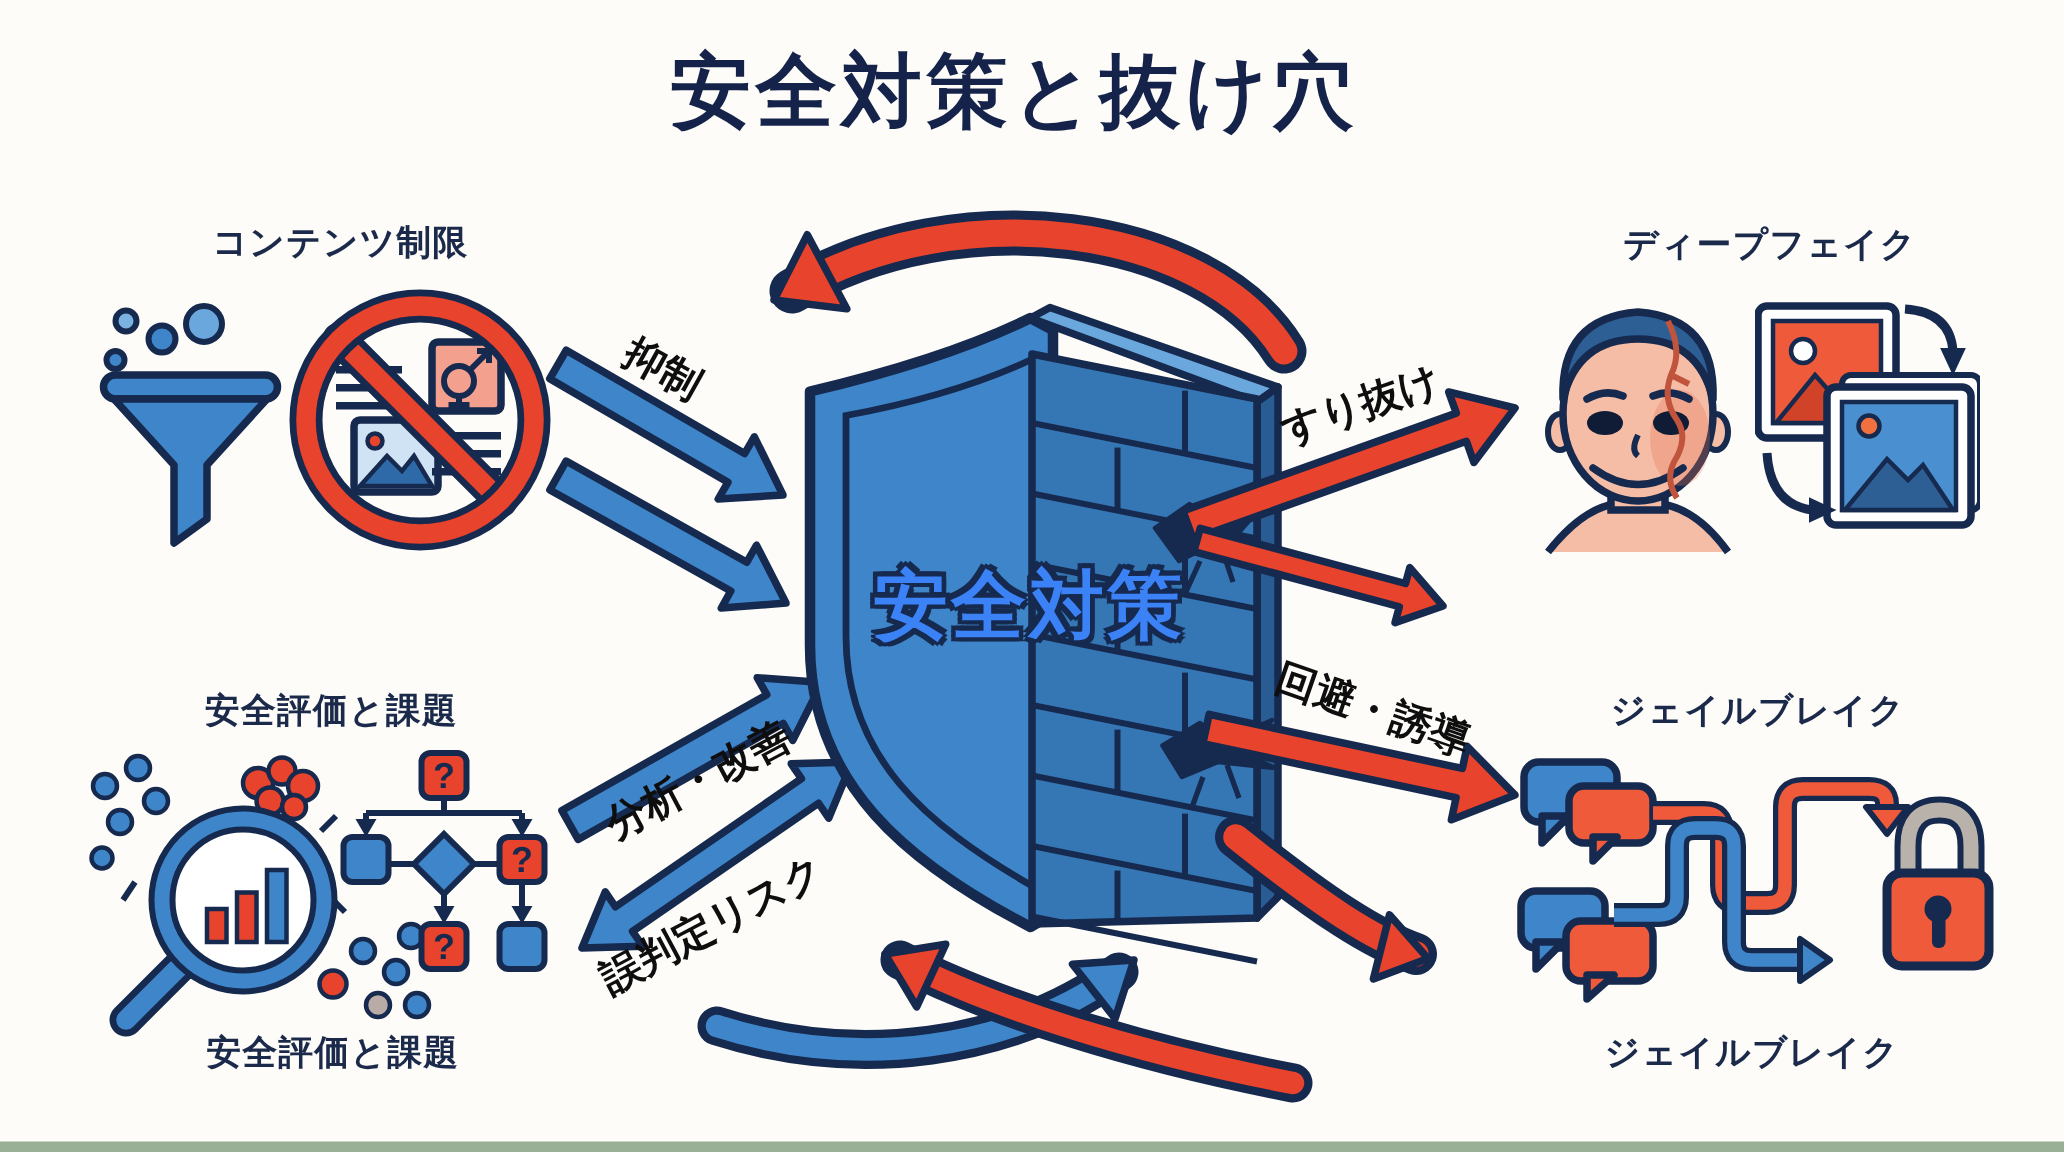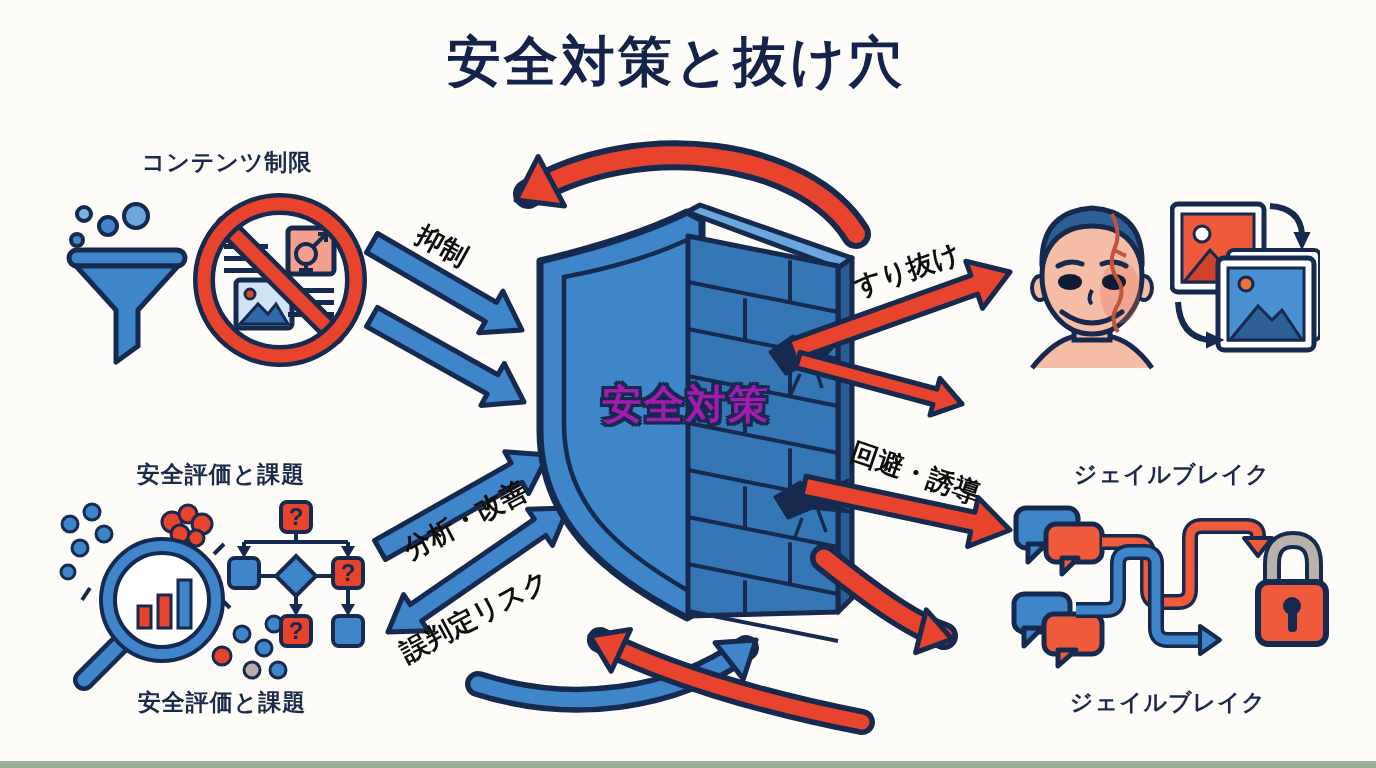--- a/index.html
+++ b/index.html
@@ -5,21 +5,21 @@
   html,body{margin:0;padding:0;}
   body{font-family:"Liberation Sans","DejaVu Sans",sans-serif;}
   #stage{position:relative;width:1376px;height:768px;background:#fdfcf8;overflow:hidden;}
   #arrow-layer{position:absolute;left:0;top:0;}
   .icon{position:absolute;}
   .label{position:absolute;transform:translate(-50%,-50%);font-weight:800;color:#1b2a4a;
          white-space:nowrap;letter-spacing:1px;}
   .side-label{font-size:23px;}
   .title{font-size:54px;letter-spacing:3px;color:#15234a;}
   .arrow-label{position:absolute;font-weight:700;color:#0e0e0e;font-size:27px;white-space:nowrap;}
-  .shield-label{position:absolute;transform:translate(-50%,-50%);font-size:40px;font-weight:800;color:#a21caf;
+  .shield-label{position:absolute;transform:translate(-50%,-50%);font-size:50px;font-weight:800;color:#3b82f6;
     letter-spacing:2px;
     text-shadow:-3px -3px 0 #16294e,3px -3px 0 #16294e,-3px 3px 0 #16294e,3px 3px 0 #16294e,
                 -3px 0 0 #16294e,3px 0 0 #16294e,0 -3px 0 #16294e,0 3px 0 #16294e;}
   .bottom-strip{position:absolute;left:0;bottom:0;width:100%;height:7px;background:#87a285;opacity:.85;}
 </style>
 </head>
 <body>
 
 <div id="stage">
 
@@ -84,20 +84,21 @@
         <path d="M824,558 C884,606 916,626 944,636" fill="none" stroke="#e8432c" stroke-width="17" stroke-linecap="round"></path>
         <polygon points="952.0,639.0 915.6,652.6 926.3,609.9" fill="#e8432c" stroke="#16294e" stroke-width="5" stroke-linejoin="round"></polygon>
       </g>
   </svg>
 
   <div class="label title" style="left:676px;top:62px;">安全対策と抜け穴</div>
 
   <div class="label side-label" style="left:227px;top:162px;">コンテンツ制限</div>
   <div class="label side-label" style="left:221px;top:474px;">安全評価と課題</div>
   <div class="label side-label" style="left:222px;top:702px;">安全評価と課題</div>
+  <div class="label side-label" style="left:1180px;top:163px;">ディープフェイク</div>
   <div class="label side-label" style="left:1172px;top:474px;">ジェイルブレイク</div>
   <div class="label side-label" style="left:1168px;top:702px;">ジェイルブレイク</div>
 
   <div class="shield-label" style="left:686px;top:404px;">安全対策</div>
 
   <div class="arrow-label" style="left:415px;top:228px;transform:rotate(29deg);">抑制</div>
   <div class="arrow-label" style="left:398px;top:502px;transform:rotate(-28deg);">分析・改善</div>
   <div class="arrow-label" style="left:393px;top:598px;transform:rotate(-28deg);">誤判定リスク</div>
   <div class="arrow-label" style="left:852px;top:252px;transform:rotate(-19deg);">すり抜け</div>
   <div class="arrow-label" style="left:848px;top:455px;transform:rotate(19deg);">回避・誘導</div>

